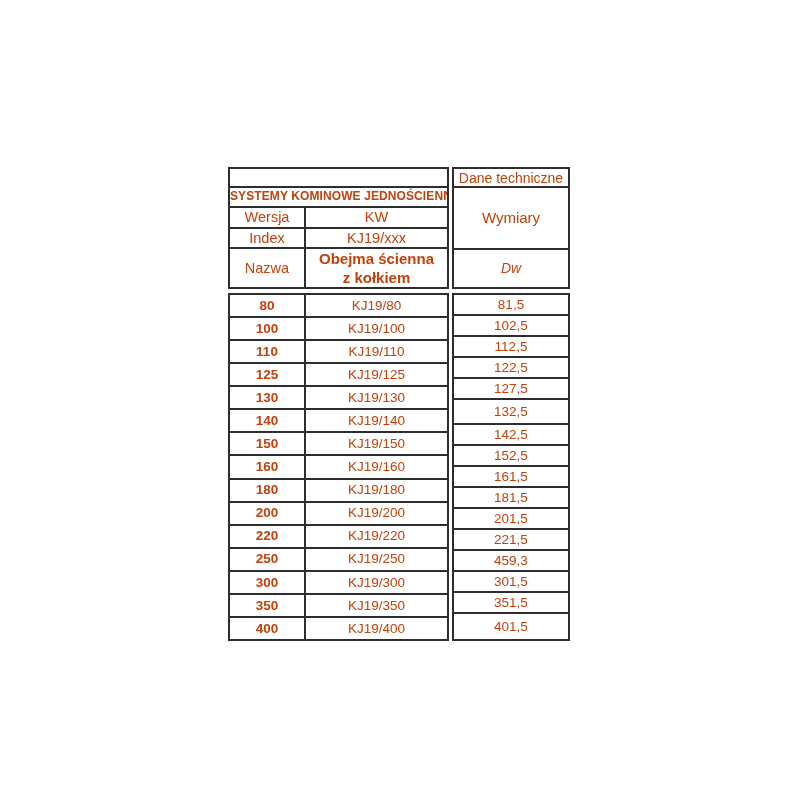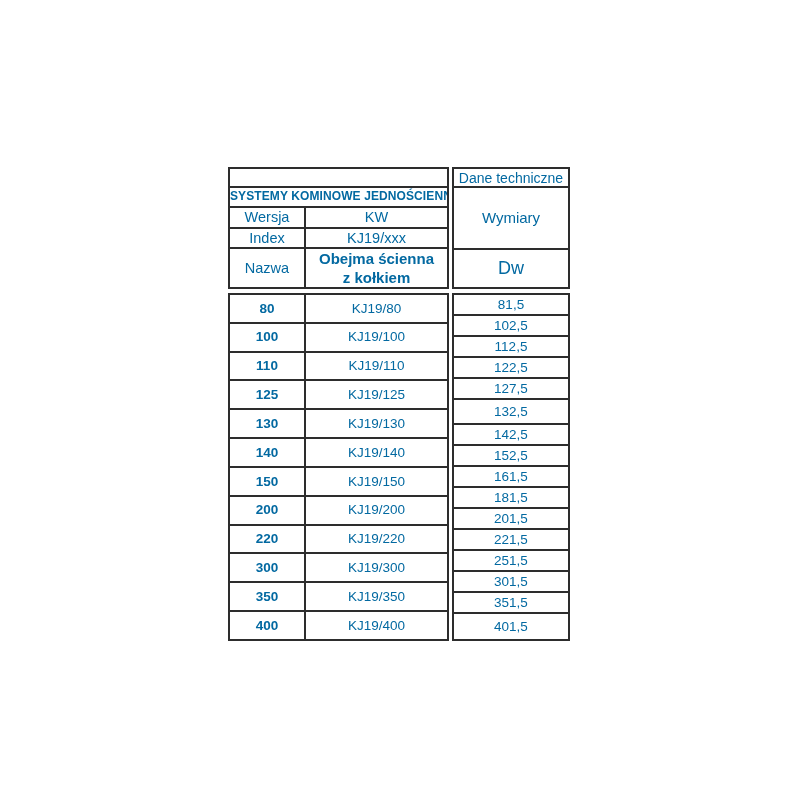--- a/index.html
+++ b/index.html
@@ -31,41 +31,41 @@
     border-collapse: collapse;
     table-layout: fixed;
   }
   td {
     border: 2px solid #2d2d2d;
     text-align: center;
     vertical-align: middle;
     padding: 0;
     font-size: 13.5px;
     line-height: 1.15;
-    color: #0369a1;
+    color: #c2410c;
     overflow: hidden;
     white-space: nowrap;
   }
   .hdr-left, .data-left { width: 219px; }
   .hdr-right, .data-right { width: 116px; }
   .label-cell, .value-cell { font-size: 14.5px; margin-top: 46px; }
   .t-title {
     font-weight: bold;
     font-size: 12px;
     letter-spacing: 0.1px;
   }
   .name-val {
     font-weight: bold;
     font-size: 15px;
     line-height: 19px;
     white-space: normal;
   }
   .right-title { font-size: 14px; }
   .wymiary-cell { font-size: 15px; }
-  .dw-cell { font-size: 18px; }
+  .dw-cell { font-size: 14px; font-style: italic; }
   .data-left td, .data-right td { font-size: 13.5px; }
   td.cell-bold { font-weight: bold; }
 </style>
 </head>
 <body>
 
 <div class="stage">
   <div class="tablewrap">
 
     <table class="hdr-left">
@@ -150,32 +150,44 @@
   <tr style="height:21px">
     <td class="cell-bold">140</td>
     <td>KJ19/140</td>
   </tr>
 
   <tr style="height:21px">
     <td class="cell-bold">150</td>
     <td>KJ19/150</td>
   </tr>
 
-
+  <tr style="height:21px">
+    <td class="cell-bold">160</td>
+    <td>KJ19/160</td>
+  </tr>
+
+  <tr style="height:21px">
+    <td class="cell-bold">180</td>
+    <td>KJ19/180</td>
+  </tr>
 
   <tr style="height:21px">
     <td class="cell-bold">200</td>
     <td>KJ19/200</td>
   </tr>
 
   <tr style="height:21px">
     <td class="cell-bold">220</td>
     <td>KJ19/220</td>
   </tr>
 
+  <tr style="height:21px">
+    <td class="cell-bold">250</td>
+    <td>KJ19/250</td>
+  </tr>
 
   <tr style="height:21px">
     <td class="cell-bold">300</td>
     <td>KJ19/300</td>
   </tr>
 
   <tr style="height:21px">
     <td class="cell-bold">350</td>
     <td>KJ19/350</td>
   </tr>
@@ -234,21 +246,21 @@
 
   <tr style="height:21px">
     <td>201,5</td>
   </tr>
 
   <tr style="height:21px">
     <td>221,5</td>
   </tr>
 
   <tr style="height:21px">
-    <td>251,5</td>
+    <td>459,3</td>
   </tr>
 
   <tr style="height:21px">
     <td>301,5</td>
   </tr>
 
   <tr style="height:21px">
     <td>351,5</td>
   </tr>
 

